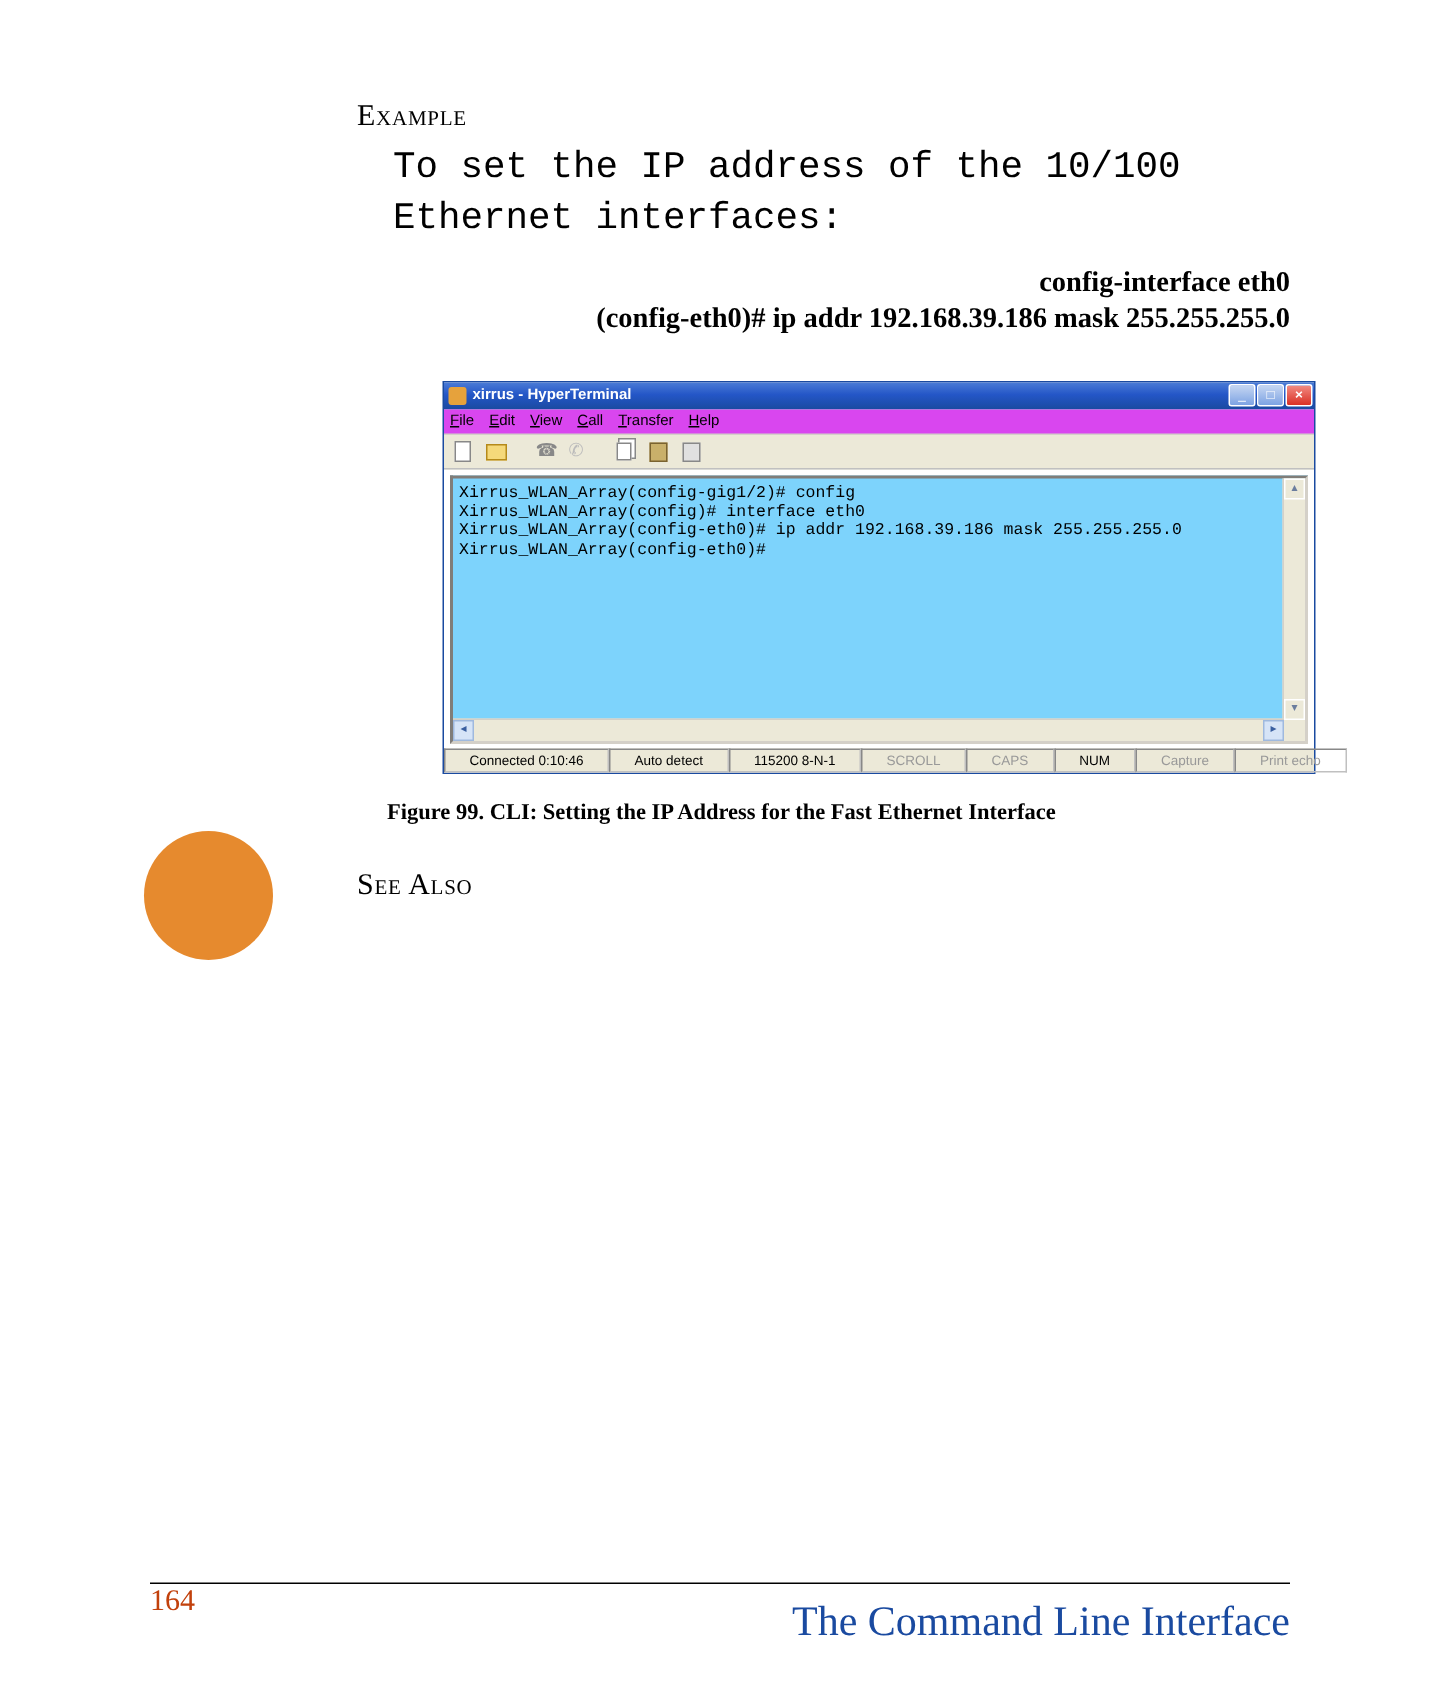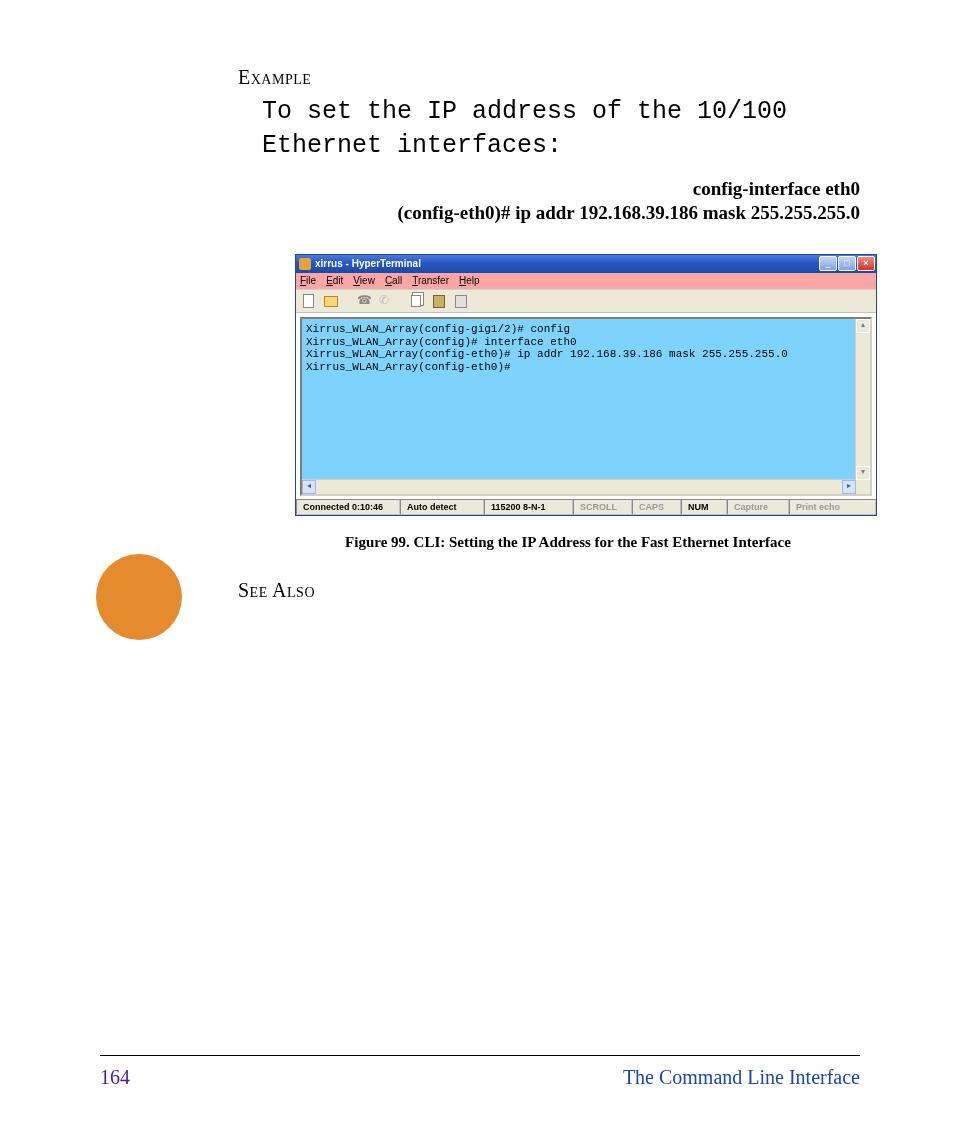--- a/index.html
+++ b/index.html
@@ -141,21 +141,21 @@
     color: #fff;
   }
   .ht-btn-close {
     background: linear-gradient(#f28b82, #d93025);
     border: 1px solid #fff;
     color: #fff;
     font-weight: bold;
   }
   .ht-menubar {
     height: 16px;
-    background: #fca5a5;
+    background: #d946ef;
     border-bottom: 1px solid #d4d0c8;
     padding-left: 4px;
     display: flex;
     align-items: center;
     gap: 10px;
     font-size: 10px;
     color: #000;
   }
   .ht-menu-item { }
   .ht-menu-item u { text-decoration: underline; }
@@ -274,30 +274,29 @@
     background: #ece9d8;
     display: flex;
     font-size: 9px;
     align-items: stretch;
     border-top: 1px solid #fff;
   }
   .ht-status-pane {
     border: 1px solid #c0c0c0;
     border-top-color: #888;
     border-left-color: #888;
-    padding: 0 6px;
+    padding: 0 16px;
     display: flex;
     align-items: center;
     white-space: nowrap;
-    font-weight: bold;
   }
   .ht-status-pane.dim { color: #999; }
   .figure-caption {
     margin-top: 18px;
-    text-align: center;
+    text-align: left;
     font-weight: bold;
     font-size: 15px;
     width: 620px;
     margin-left: 20px;
   }
   .see-also-block { margin-top: 28px; }
   .see-list {
     margin-left: 24px;
     margin-top: 6px;
     font-size: 19px;
@@ -319,29 +318,29 @@
     left: 100px;
     right: 98px;
     bottom: 38px;
     border-top: 1px solid #000;
     padding-top: 10px;
     height: 30px;
   }
   .page-num {
     position: absolute;
     left: 0;
-    top: 10px;
+    top: 0;
     font-size: 20px;
-    color: #4c1d95;
+    color: #c2410c;
   }
   .footer-title {
     position: absolute;
     right: 0;
     top: 10px;
-    font-size: 20px;
+    font-size: 28px;
     color: #1a4aa0;
   }
 </style>
 </head>
 <body>
 
 <div class="page">
 
 
   <div class="bullet-circle"></div>

